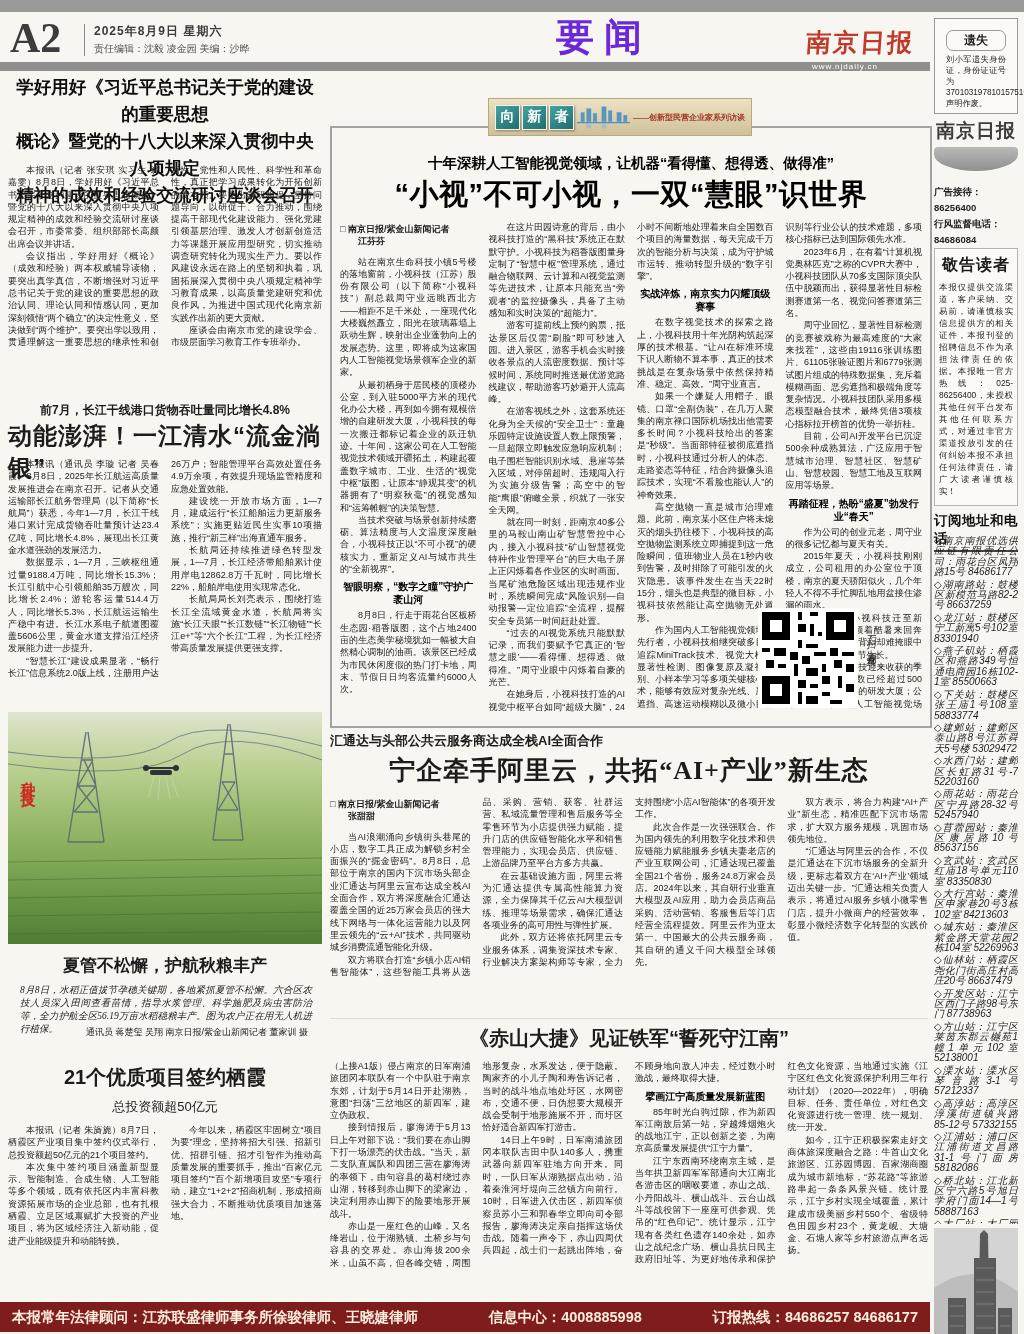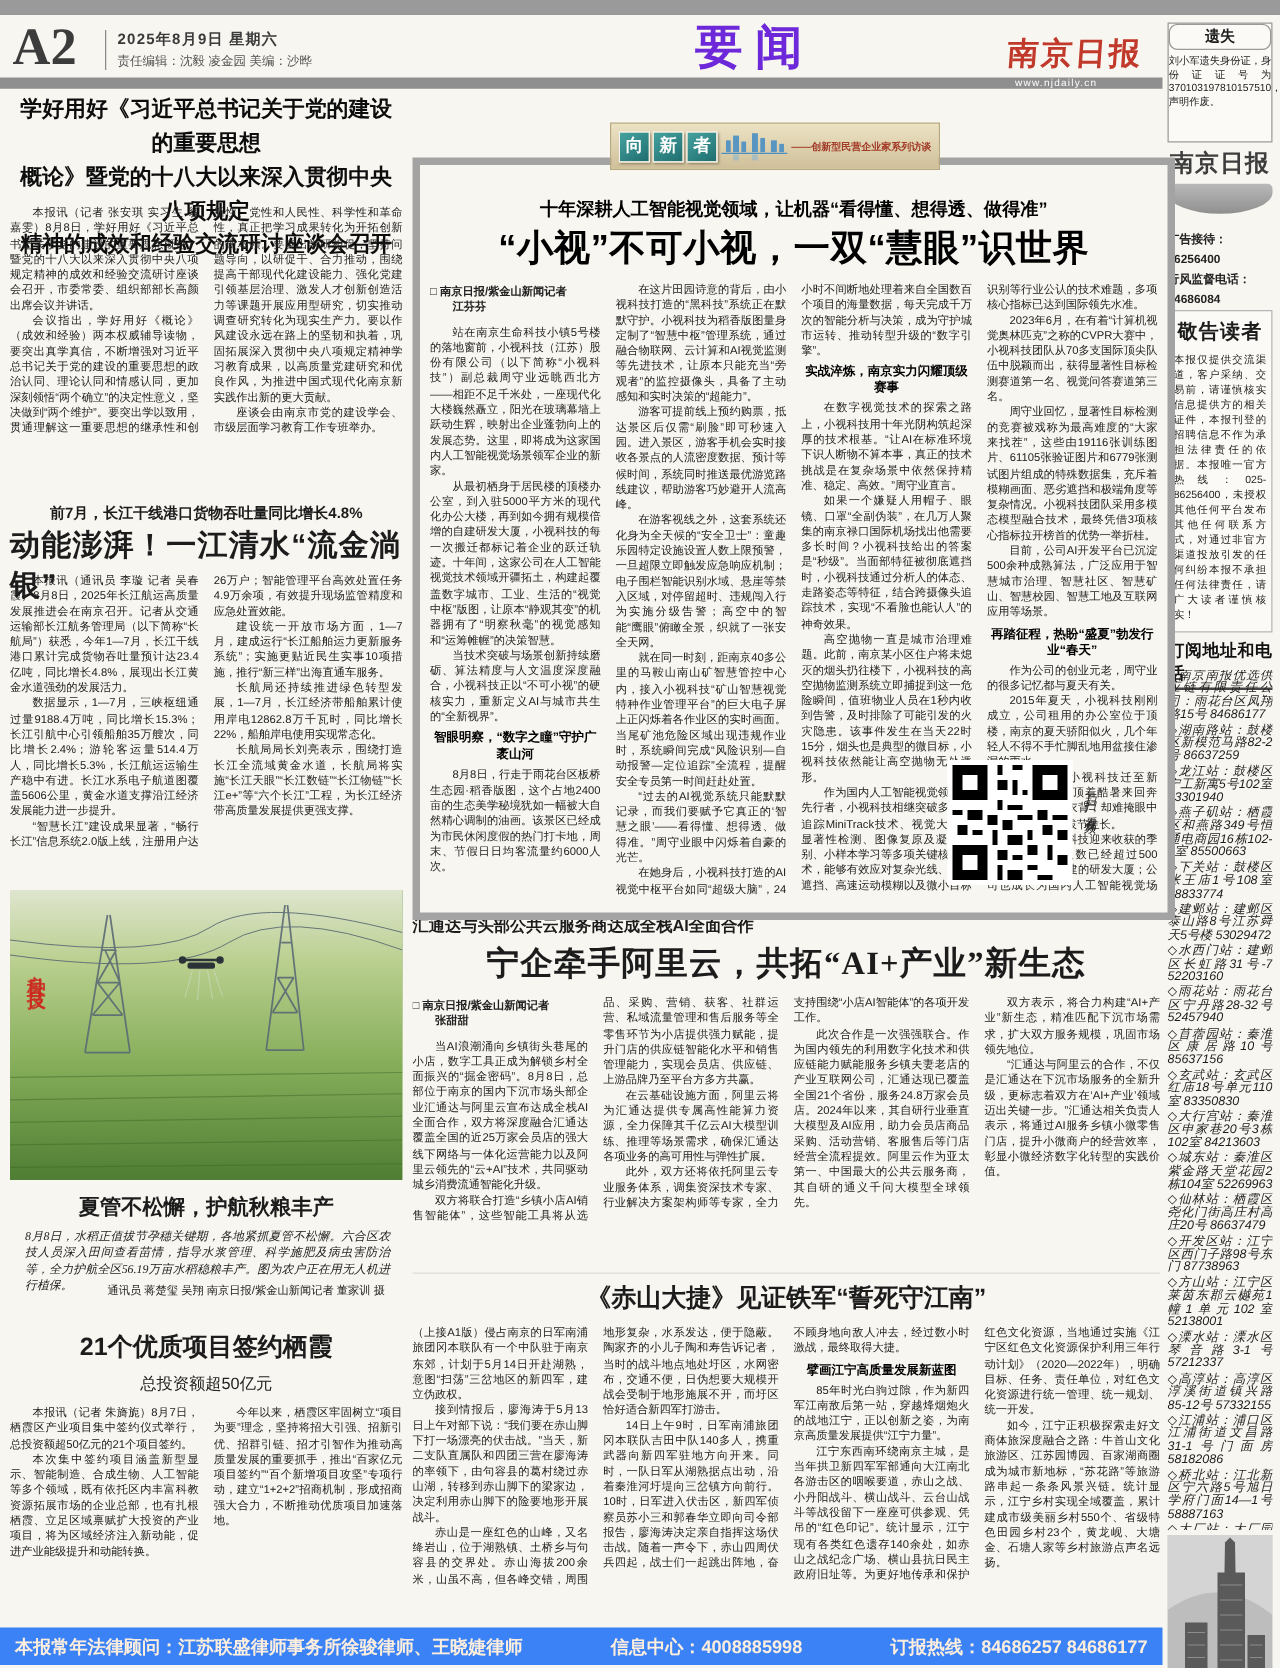--- a/index.html
+++ b/index.html
@@ -44,57 +44,57 @@
   .qx-head{left:8px;top:1052px;width:314px;text-align:center;font-size:20px;font-weight:bold;}
   .qx-sub{left:8px;top:1086px;width:314px;text-align:center;font-size:13px;color:#222;}
   .qx-body{left:8px;top:1112px;width:314px;height:176px;}
 
   
   .banner{left:488px;top:86px;width:250px;height:36px;background:linear-gradient(#ece2c4,#cfc099);
           border:1px solid #b9a87c;display:flex;align-items:center;padding:0 6px;gap:3px;z-index:3;}
   .banner-char{width:23px;height:23px;background:linear-gradient(145deg,#47a3a0,#1e6d6f);color:#fff;font-weight:bold;
                font-size:14px;display:flex;align-items:center;justify-content:center;border:1px solid #f4f2ea;box-shadow:1px 1px 2px rgba(0,0,0,.35);}
   .banner-tag{color:#a23b28;font-weight:bold;font-size:8px;white-space:nowrap;}
-  .main-box{left:330px;top:114px;width:598px;height:598px;border:6px solid #a3a3a3;background:#f8f6f0;z-index:1;}
+  .main-box{left:330px;top:114px;width:598px;height:598px;border:2px solid #a3a3a3;background:#f8f6f0;z-index:1;}
   .main-kicker{margin:26px 8px 2px;text-align:center;font-size:14.5px;font-weight:bold;color:#000;}
   .main-head{margin:0 4px 6px;text-align:center;font-size:29px;font-weight:900;letter-spacing:0.5px;color:#000;}
   .main-body{margin:0 8px;height:498px;}
   .qr{left:758px;top:596px;width:100px;height:100px;background:#fff;z-index:4;}
   .qr-cap{left:864px;top:616px;writing-mode:vertical-rl;font-family:"Liberation Serif",serif;font-style:italic;font-size:9.5px;color:#222;letter-spacing:2px;z-index:4;}
 
   
   .ali{left:330px;top:720px;width:598px;height:284px;}
   .ali-kicker{font-size:13px;font-weight:bold;margin:0 0 3px;}
   .ali-head{text-align:center;font-family:"Liberation Serif",serif;font-weight:bold;font-size:26px;letter-spacing:1px;margin:0 0 8px;}
   .ali-body{height:196px;}
 
   
   .chi{left:330px;top:1006px;width:598px;height:282px;border-top:1px solid #ddd;padding-top:4px;}
   .chi-head{text-align:center;font-size:20px;font-weight:bold;margin:2px 0 8px;}
   .chi-body{height:234px;}
 
   
   .side{left:934px;width:84px;}
-  .lost{top:6px;height:96px;border:1px solid #9a9a9a;padding:0;box-sizing:border-box;background:#fbfaf6;}
+  .lost{top:6px;height:96px;border:1px solid #9a9a9a;padding:11px;box-sizing:border-box;background:#fbfaf6;}
   .lost-pill{border:1px solid #9a9a9a;border-radius:7px;text-align:center;font-weight:bold;font-size:12px;padding:1px 0;margin-bottom:3px;}
   .lost-text{font-size:8.2px;line-height:11px;text-align:justify;}
   .side-mast{top:106px;height:60px;text-align:center;}
   .side-mast-title{font-family:"Liberation Serif",serif;font-weight:bold;font-size:19px;color:#3d3d3d;letter-spacing:1px;}
   .side-mast-swoosh{margin-top:3px;height:24px;background:linear-gradient(#b9b9b9,#8f8f8f);border-radius:4px 4px 50% 50%/4px 4px 70% 70%;}
   .side-phones{top:172px;font-size:9.5px;font-weight:bold;line-height:16px;color:#222;}
   .notice{top:236px;height:258px;border:1px solid #b5b5b5;padding:4px;box-sizing:border-box;background:#fbfaf6;}
   .notice-title{text-align:center;font-size:16px;font-weight:bold;letter-spacing:1px;margin:2px 0 5px;}
   .notice-text{font-size:8.4px;line-height:12px;text-align:justify;}
   .subs-title{top:500px;font-size:13.5px;font-weight:bold;letter-spacing:0.5px;color:#111;border-bottom:2px solid #444;padding-bottom:2px;}
   .subs-list{top:524px;height:688px;overflow:hidden;}
   .sub-item{font-size:10px;line-height:10.4px;text-align:justify;margin-bottom:2px;font-style:italic;}
   .building{top:1216px;height:118px;background:#cdcdcd;overflow:hidden;}
 
   
-  .redband{left:0;top:1290px;width:930px;height:30px;background:#3b82f6;display:flex;align-items:center;justify-content:space-between;padding:0 12px;box-sizing:border-box;}
+  .redband{left:0;top:1290px;width:930px;height:30px;background:#7f1d1d;display:flex;align-items:center;justify-content:space-between;padding:0 12px;box-sizing:border-box;}
   .redband span{color:#fdeedd;font-weight:bold;font-size:14.5px;white-space:nowrap;}
   .imprint{left:0;top:1322px;width:930px;text-align:center;font-size:9px;color:#333;}
 </style>
 </head>
 <body>
 
 <div id="page">
 
   <div class="abs hdr-a2 serif">A2</div>
   <div class="abs hdr-sep"></div>

